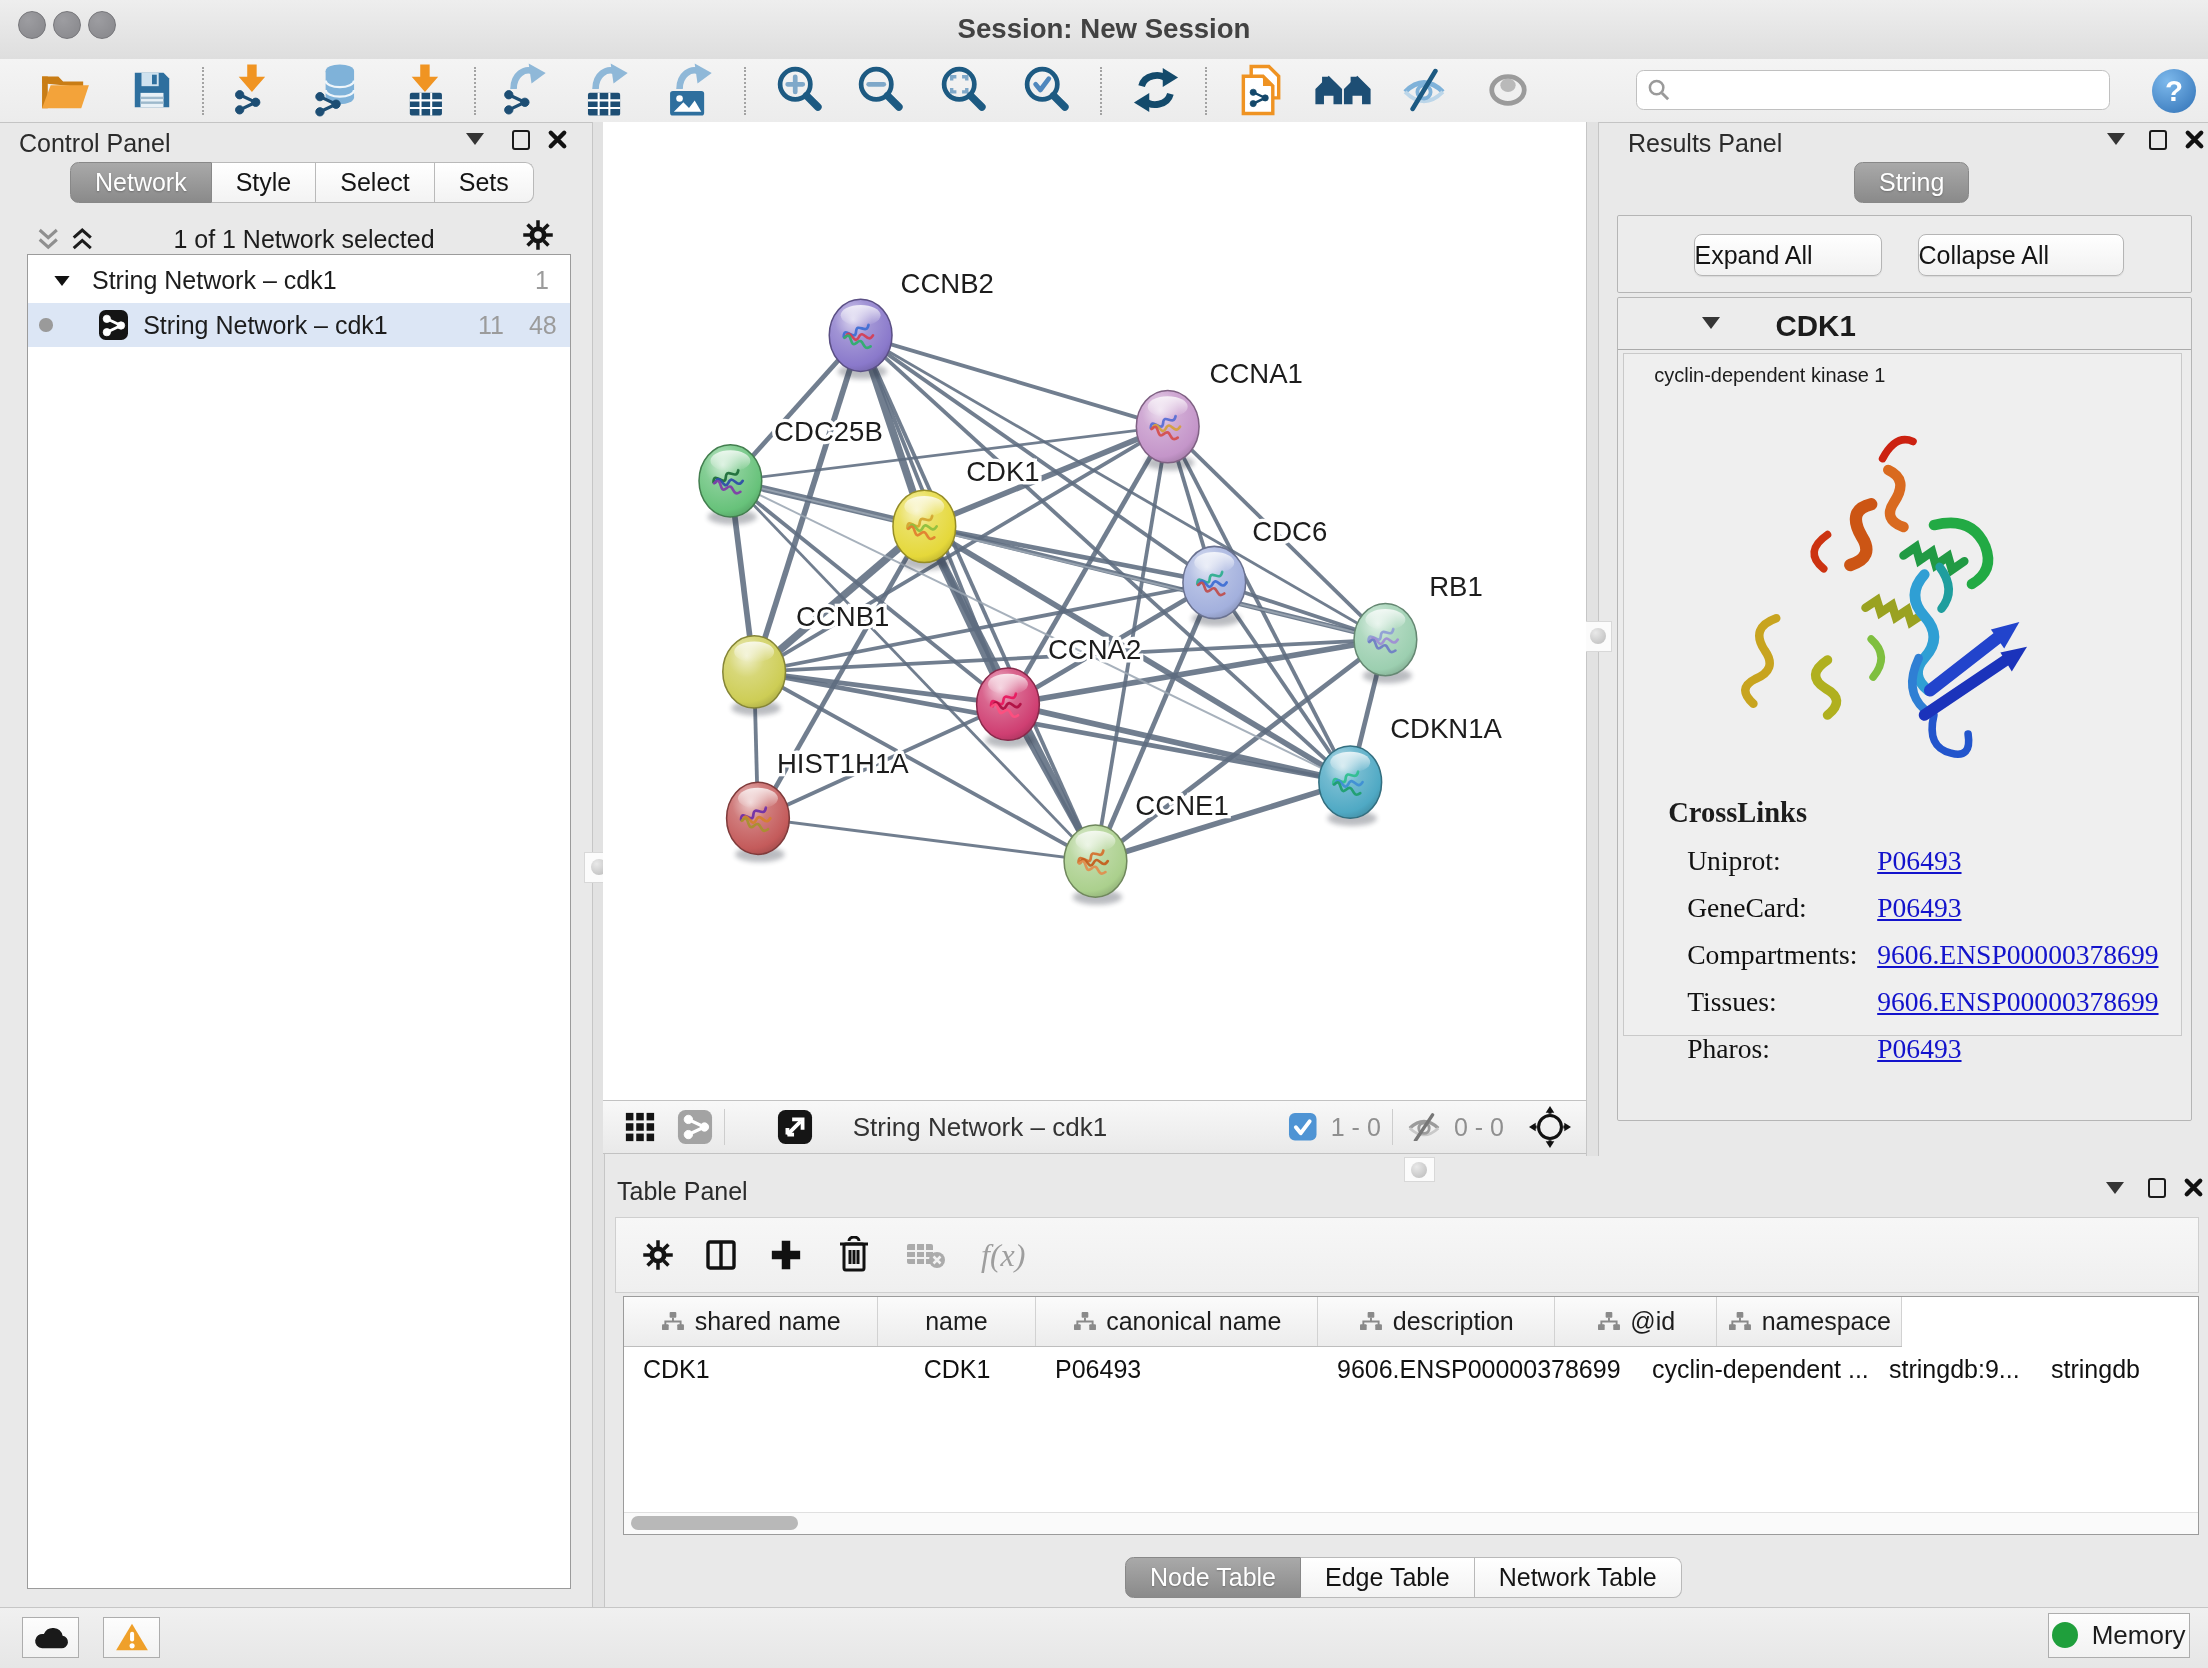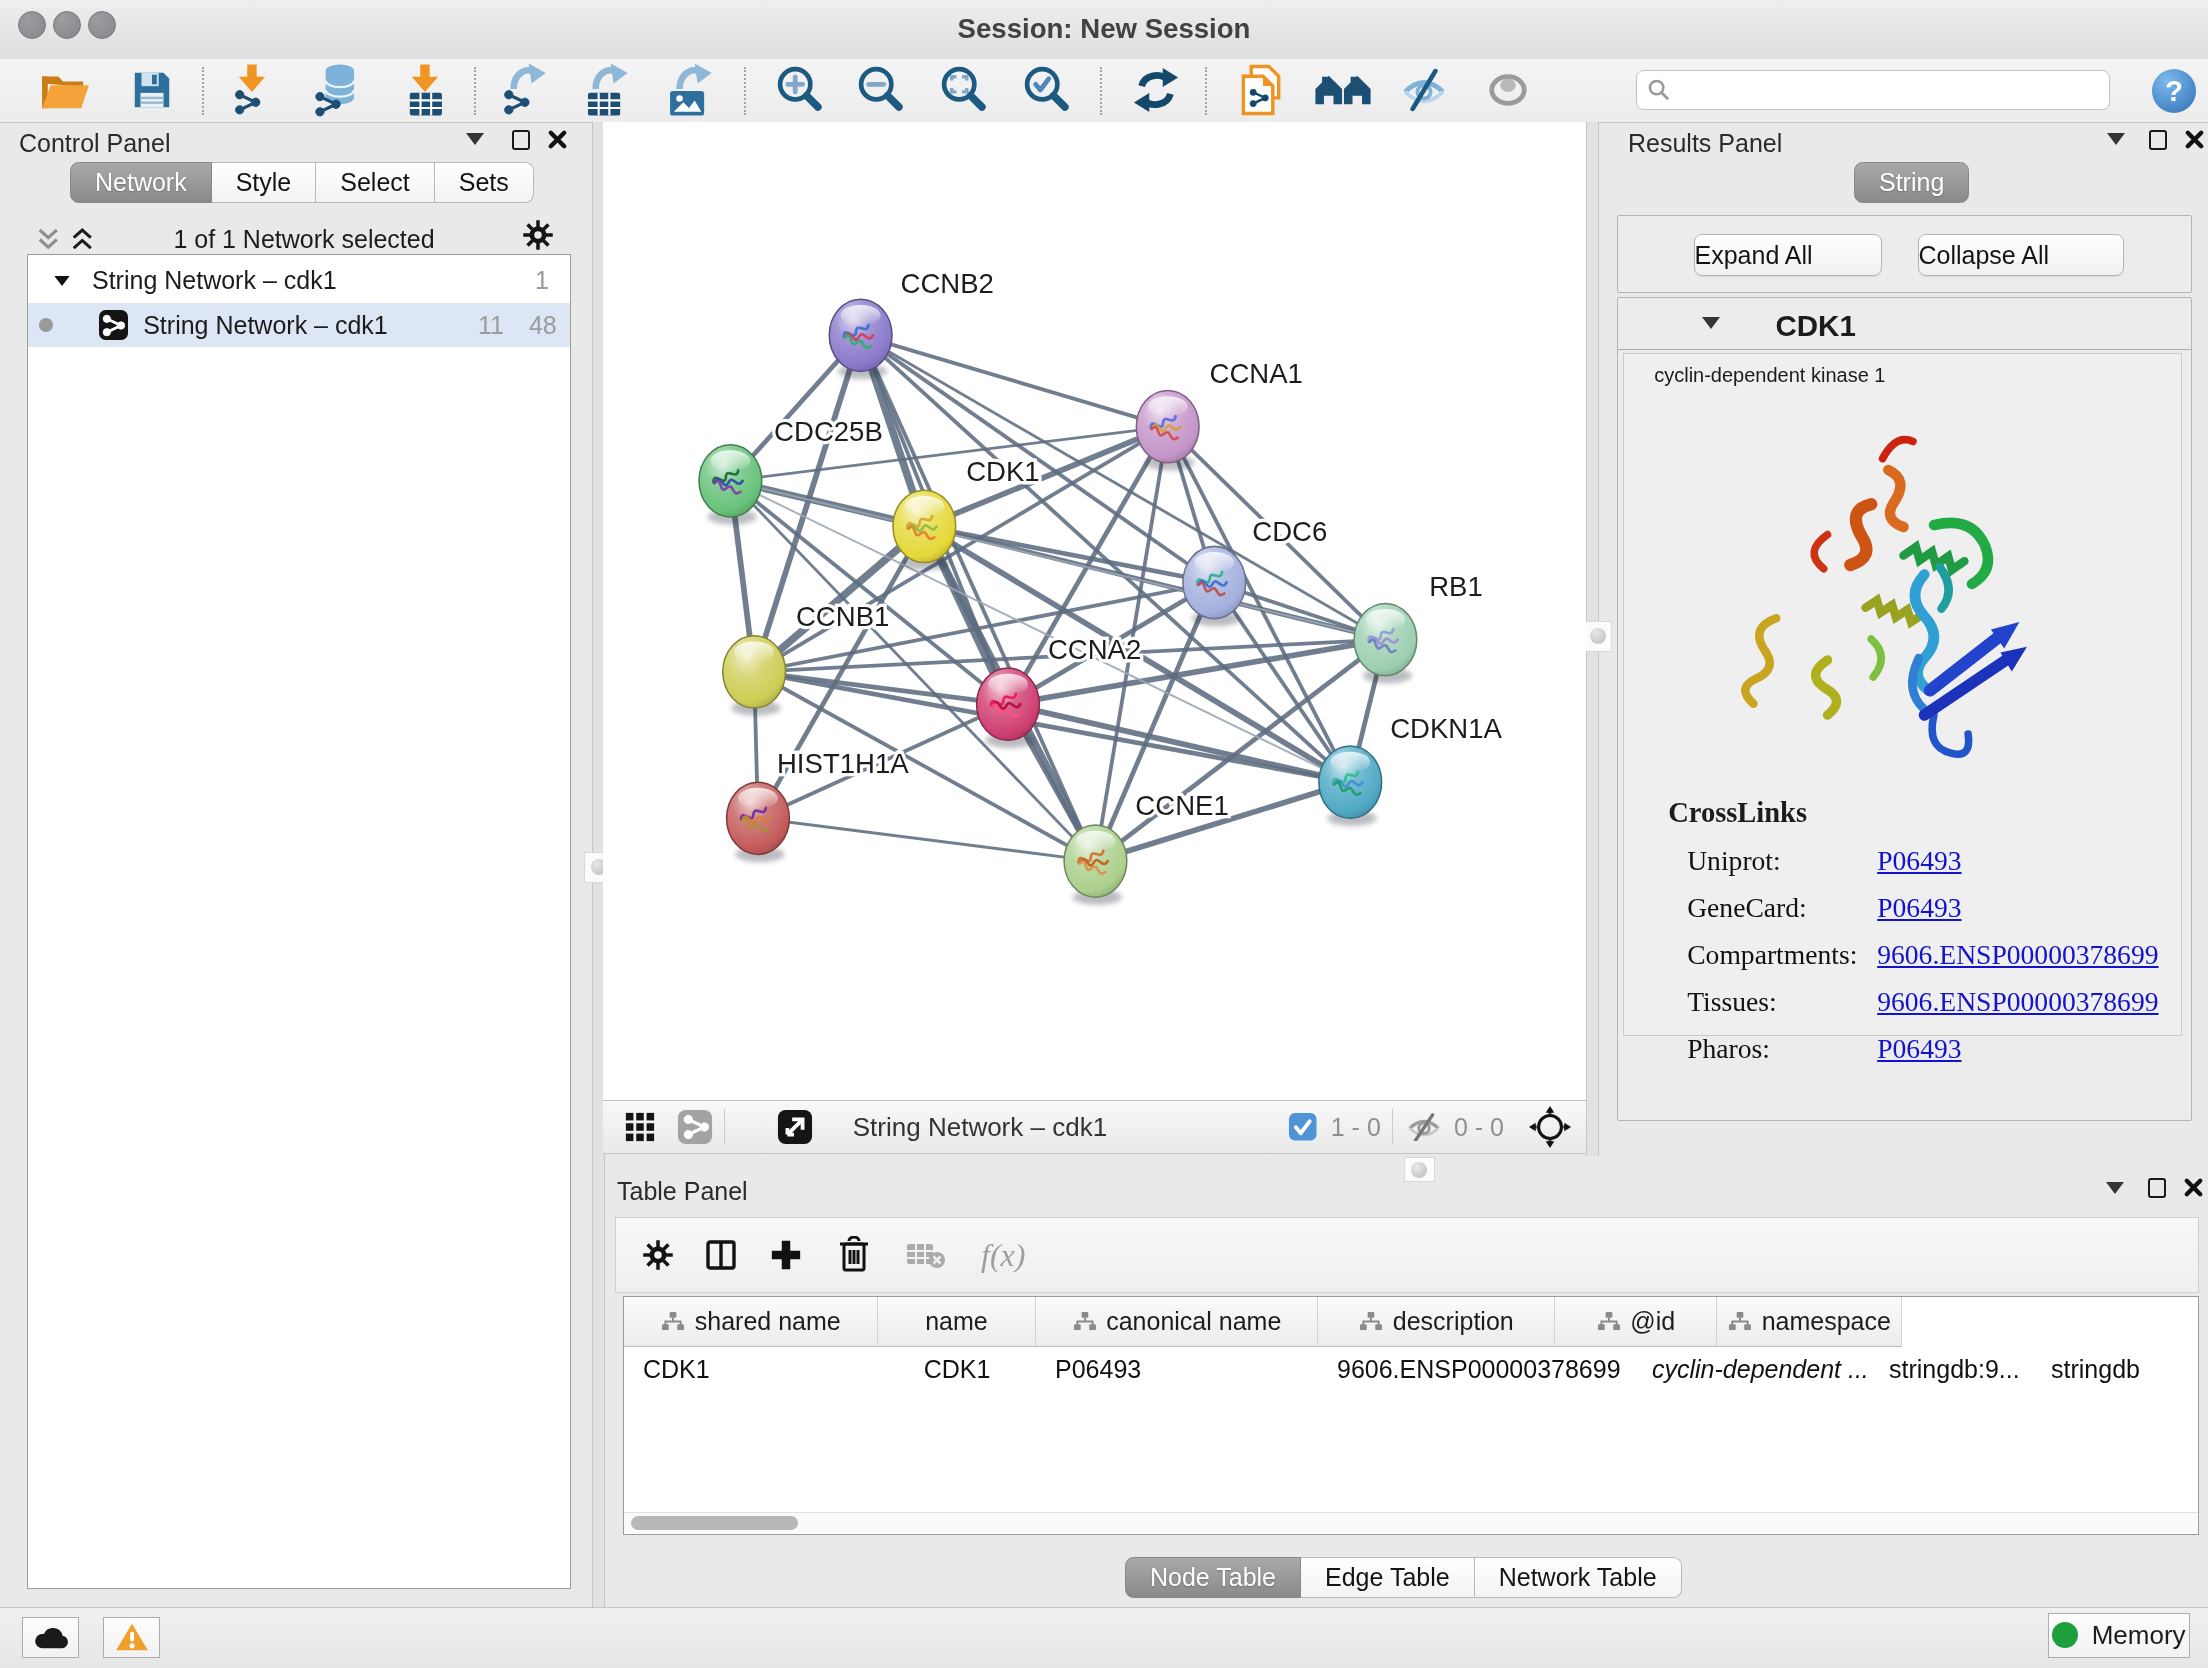--- a/index.html
+++ b/index.html
@@ -858,21 +858,21 @@
             </svg>
           </span>
           <span>namespace</span>
         </div>
       </div>
     <div class="td-row" id="tbl-row0">
         <div class="td" style="width: 254px;">CDK1</div>
         <div class="td" style="width: 158px; justify-content: center; padding-left: 0px;">CDK1</div>
         <div class="td" style="width: 282px;">P06493</div>
         <div class="td" style="width: 315px;">9606.ENSP00000378699</div>
-        <div class="td" style="width: 237px; font-style: italic;">cyclin-dependent ...</div>
+        <div class="td" style="width: 237px;">cyclin-dependent ...</div>
         <div class="td" style="width: 162px;">stringdb:9...</div>
         <div class="td" style="width: 185px;">stringdb</div>
       </div>
     <div class="hscroll">
         <div class="hthumb"></div>
       </div>
   </div>
 
   <div class="abs statusbar">
     <div class="st-btn" style="left:22px;top:8.6px;width:55px;height:39px">

